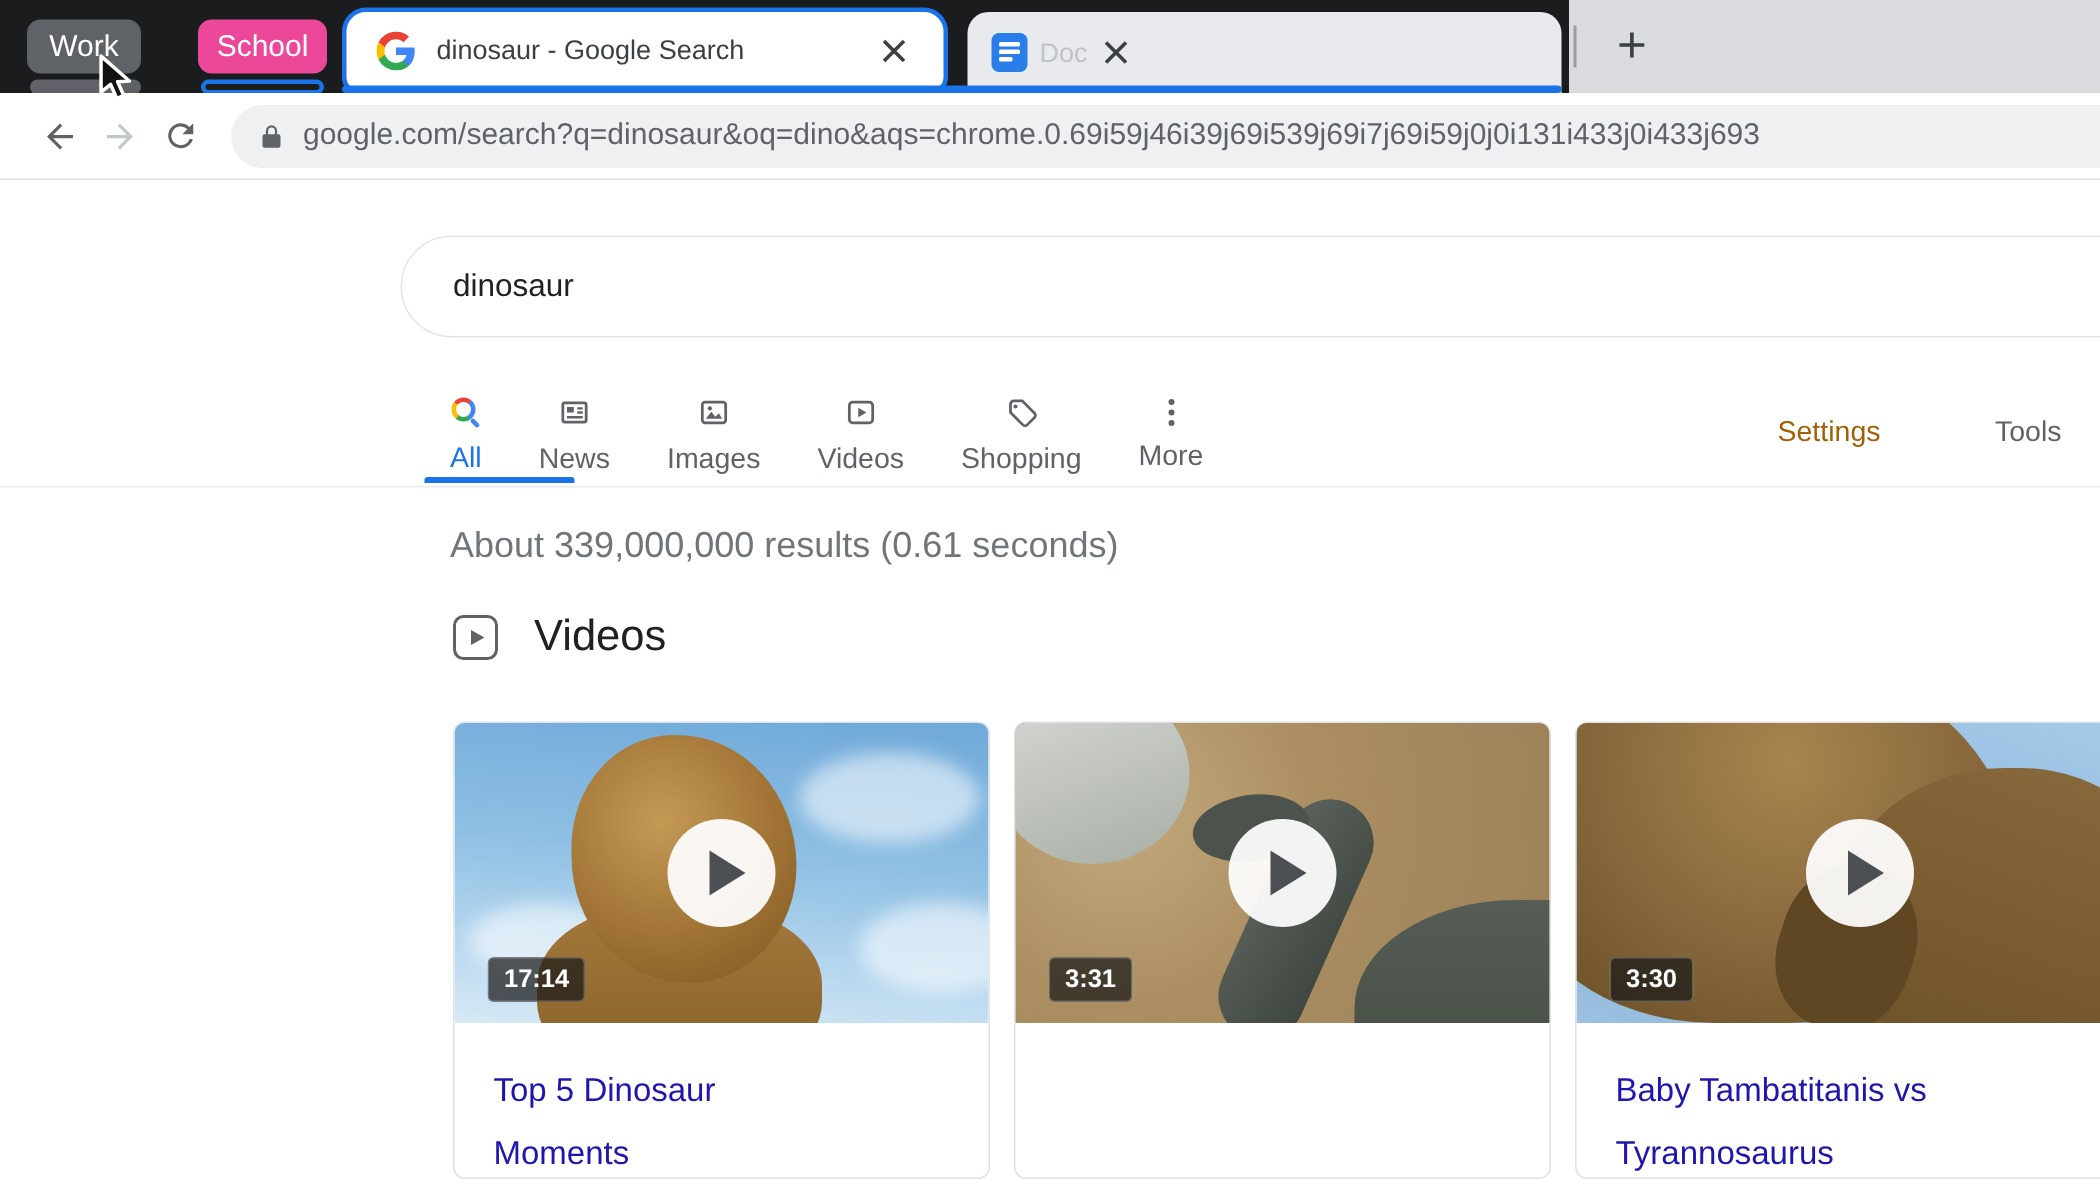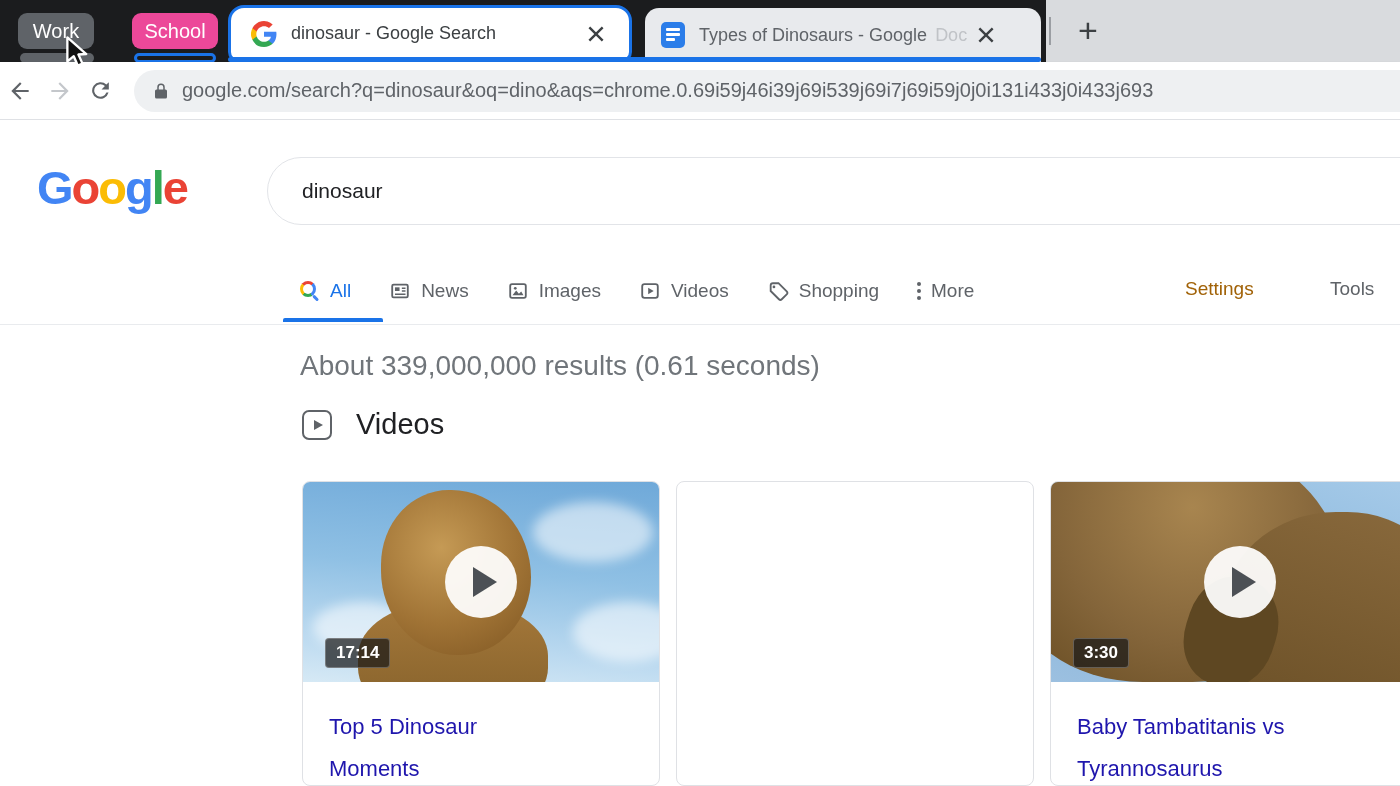--- a/index.html
+++ b/index.html
@@ -37,58 +37,58 @@
   
   .docs-icon { width:24px; height:26px; background:#2b7de9; border-radius:5px; position:relative; flex:none; }
   .docs-icon span { position:absolute; left:5px; height:3px; background:#fff; border-radius:1px; }
   .docs-icon span:nth-child(1){ top:6px; width:14px; }
   .docs-icon span:nth-child(2){ top:11px; width:14px; }
   .docs-icon span:nth-child(3){ top:16px; width:9px; }
 
   
   #toolbar { left:0; top:62px; width:1400px; height:58px; background:#fff;
     border-bottom:1px solid #dfe1e5; box-shadow:0 1px 3px rgba(0,0,0,0.07);
-    display:flex; align-items:center; }
+    display:flex; align-items:center; padding-left:20px; }
   .nav-btn { width:40px; height:40px; display:flex; align-items:center; justify-content:center; flex:none; }
   #omnibox { height:42px; background:#eef0f2; border-radius:21px; flex:1;
     margin-left:14px; margin-right:-36px; display:flex; align-items:center;
     padding-left:18px; overflow:hidden; }
   #omnibox .url-text { font-size:20px; color:#5f6368; margin-left:12px; white-space:nowrap; }
 
   
   #page { left:0; top:120px; width:1400px; height:666px; background:#fff; }
   #g-logo { left:37px; top:40px; font-size:47px; font-weight:bold; letter-spacing:-2px; }
   #g-logo span { display:inline-block; }
   .lg-b{color:#4285F4;} .lg-r{color:#EA4335;} .lg-y{color:#FBBC05;} .lg-g{color:#34A853;}
   #search-box { left:267px; top:37px; width:1180px; height:68px; background:#fff;
     border:1.5px solid #e2e4e8; border-radius:34px; display:flex; align-items:center; padding-left:34px; }
   #search-box .query { font-size:21px; color:#202124; font-weight:500; }
 
   #result-nav { left:283px; top:148px; height:46px; display:flex; align-items:center;
     gap:38px; padding-left:17px; font-size:19px; color:#5f6368; }
-  .nav-item { display:flex; align-items:center; gap:10px; }
+  .nav-item { display:flex; align-items:center; gap:10px;flex-direction:column; }
   .nav-item.active { color:#1a73e8; }
   #nav-underline { left:283px; top:198px; width:100px; height:4px; background:#1a73e8; border-radius:2px 2px 0 0; }
   #nav-settings { left:1185px; top:158px; font-size:19px; color:#a16207; }
   #nav-tools { left:1330px; top:158px; font-size:19px; color:#5f6368; }
   #nav-divider { left:0; top:204px; width:1400px; height:1px; background:#e9ebee; }
 
   
   .magnifier { width:20px; height:20px; position:relative; }
   .magnifier .ring { position:absolute; left:0; top:0; width:16px; height:16px; border-radius:50%;
     background:conic-gradient(from -50deg, #ea4335 0 25%, #4285f4 25% 55%, #34a853 55% 75%, #fbbc05 75% 100%); }
   .magnifier .ring::after { content:""; position:absolute; left:3px; top:3px; width:10px; height:10px;
     border-radius:50%; background:#fff; }
   .magnifier .handle { position:absolute; left:13px; top:13px; width:7px; height:3.4px;
     background:#4285f4; border-radius:2px; transform:rotate(45deg); transform-origin:0 50%; }
 
   .dots-icon { display:flex; flex-direction:column; gap:3px; align-items:center; }
   .dots-icon i { width:4px; height:4px; border-radius:50%; background:#5f6368; }
 
-  #stats { left:300px; top:230px; font-size:28px; color:#70757a; }
+  #stats { left:300px; top:230px; font-size:24px; color:#70757a; }
 
   #videos-header { left:302px; top:288px; display:flex; align-items:center; gap:24px; }
   .vid-box-icon { width:30px; height:30px; border:2.5px solid #5f6368; border-radius:7px;
     display:flex; align-items:center; justify-content:center; }
   .vid-box-icon i { width:0; height:0; border-left:9px solid #5f6368;
     border-top:5.5px solid transparent; border-bottom:5.5px solid transparent; margin-left:2px; }
   #videos-title { font-size:29px; color:#202124; }
 
   
   #cards { left:302px; top:361px; display:flex; gap:16px; }
@@ -165,21 +165,20 @@
           </svg>
       </span>
     </div>
 
     <div id="tab-inactive" class="abs">
       <span class="docs-icon">
           <span></span>
           <span></span>
           <span></span>
         </span>
-      <span class="tab-title">Types of Dinosaurs - Google</span>
       <span class="tab-title-fade">Doc</span>
       <span class="tab-close" style="margin-left:6px;">
         <svg width="16" height="16" viewBox="0 0 12 12">
             <path d="M1 1 L11 11 M11 1 L1 11" stroke="#3c4043" stroke-width="1.8" fill="none"></path>
           </svg>
       </span>
     </div>
 
     <div id="group-underline" class="abs"></div>
     <div id="tab-separator" class="abs"></div>
@@ -205,21 +204,20 @@
     <div id="omnibox">
       <svg width="18" height="20" viewBox="0 0 24 24">
         <path fill="#5f6368" d="M18 10h-1V7a5 5 0 0 0-10 0v3H6a2 2 0 0 0-2 2v8a2 2 0 0 0 2 2h12a2 2 0 0 0 2-2v-8a2 2 0 0 0-2-2zm-9-3a3 3 0 0 1 6 0v3H9V7z"></path>
       </svg>
       <span class="url-text">google.com/search?q=dinosaur&amp;oq=dino&amp;aqs=chrome.0.69i59j46i39j69i539j69i7j69i59j0j0i131i433j0i433j693</span>
     </div>
   </div>
 
   <div id="page" class="abs">
 
-    <div id="g-logo" class="abs"><span class="lg-b">G</span><span class="lg-r">o</span><span class="lg-y">o</span><span class="lg-b">g</span><span class="lg-g">l</span><span class="lg-r">e</span></div>
 
     <div id="search-box" class="abs">
       <span class="query">dinosaur</span>
     </div>
 
     <div id="result-nav" class="abs">
       <div class="nav-item active">
         <span class="magnifier">
             <span class="ring"></span>
             <span class="handle"></span>
@@ -290,20 +288,30 @@
           <span class="dino1-head"></span>
           <div class="play-overlay">
               <i></i>
             </div>
           <span class="duration">17:14</span>
         </div>
         <div class="card-title"><span class="inner">Top 5 Dinosaur Moments</span></div>
       </div>
 
       <div class="card">
+        <div class="thumb thumb2">
+          <span class="egg"></span>
+          <span class="body2"></span>
+          <span class="neck"></span>
+          <span class="head"></span>
+          <div class="play-overlay">
+              <i></i>
+            </div>
+          <span class="duration">3:31</span>
+        </div>
       </div>
 
       <div class="card">
         <div class="thumb thumb3">
           <span class="mass1"></span>
           <span class="mass2"></span>
           <span class="claw"></span>
           <div class="play-overlay">
               <i></i>
             </div>

